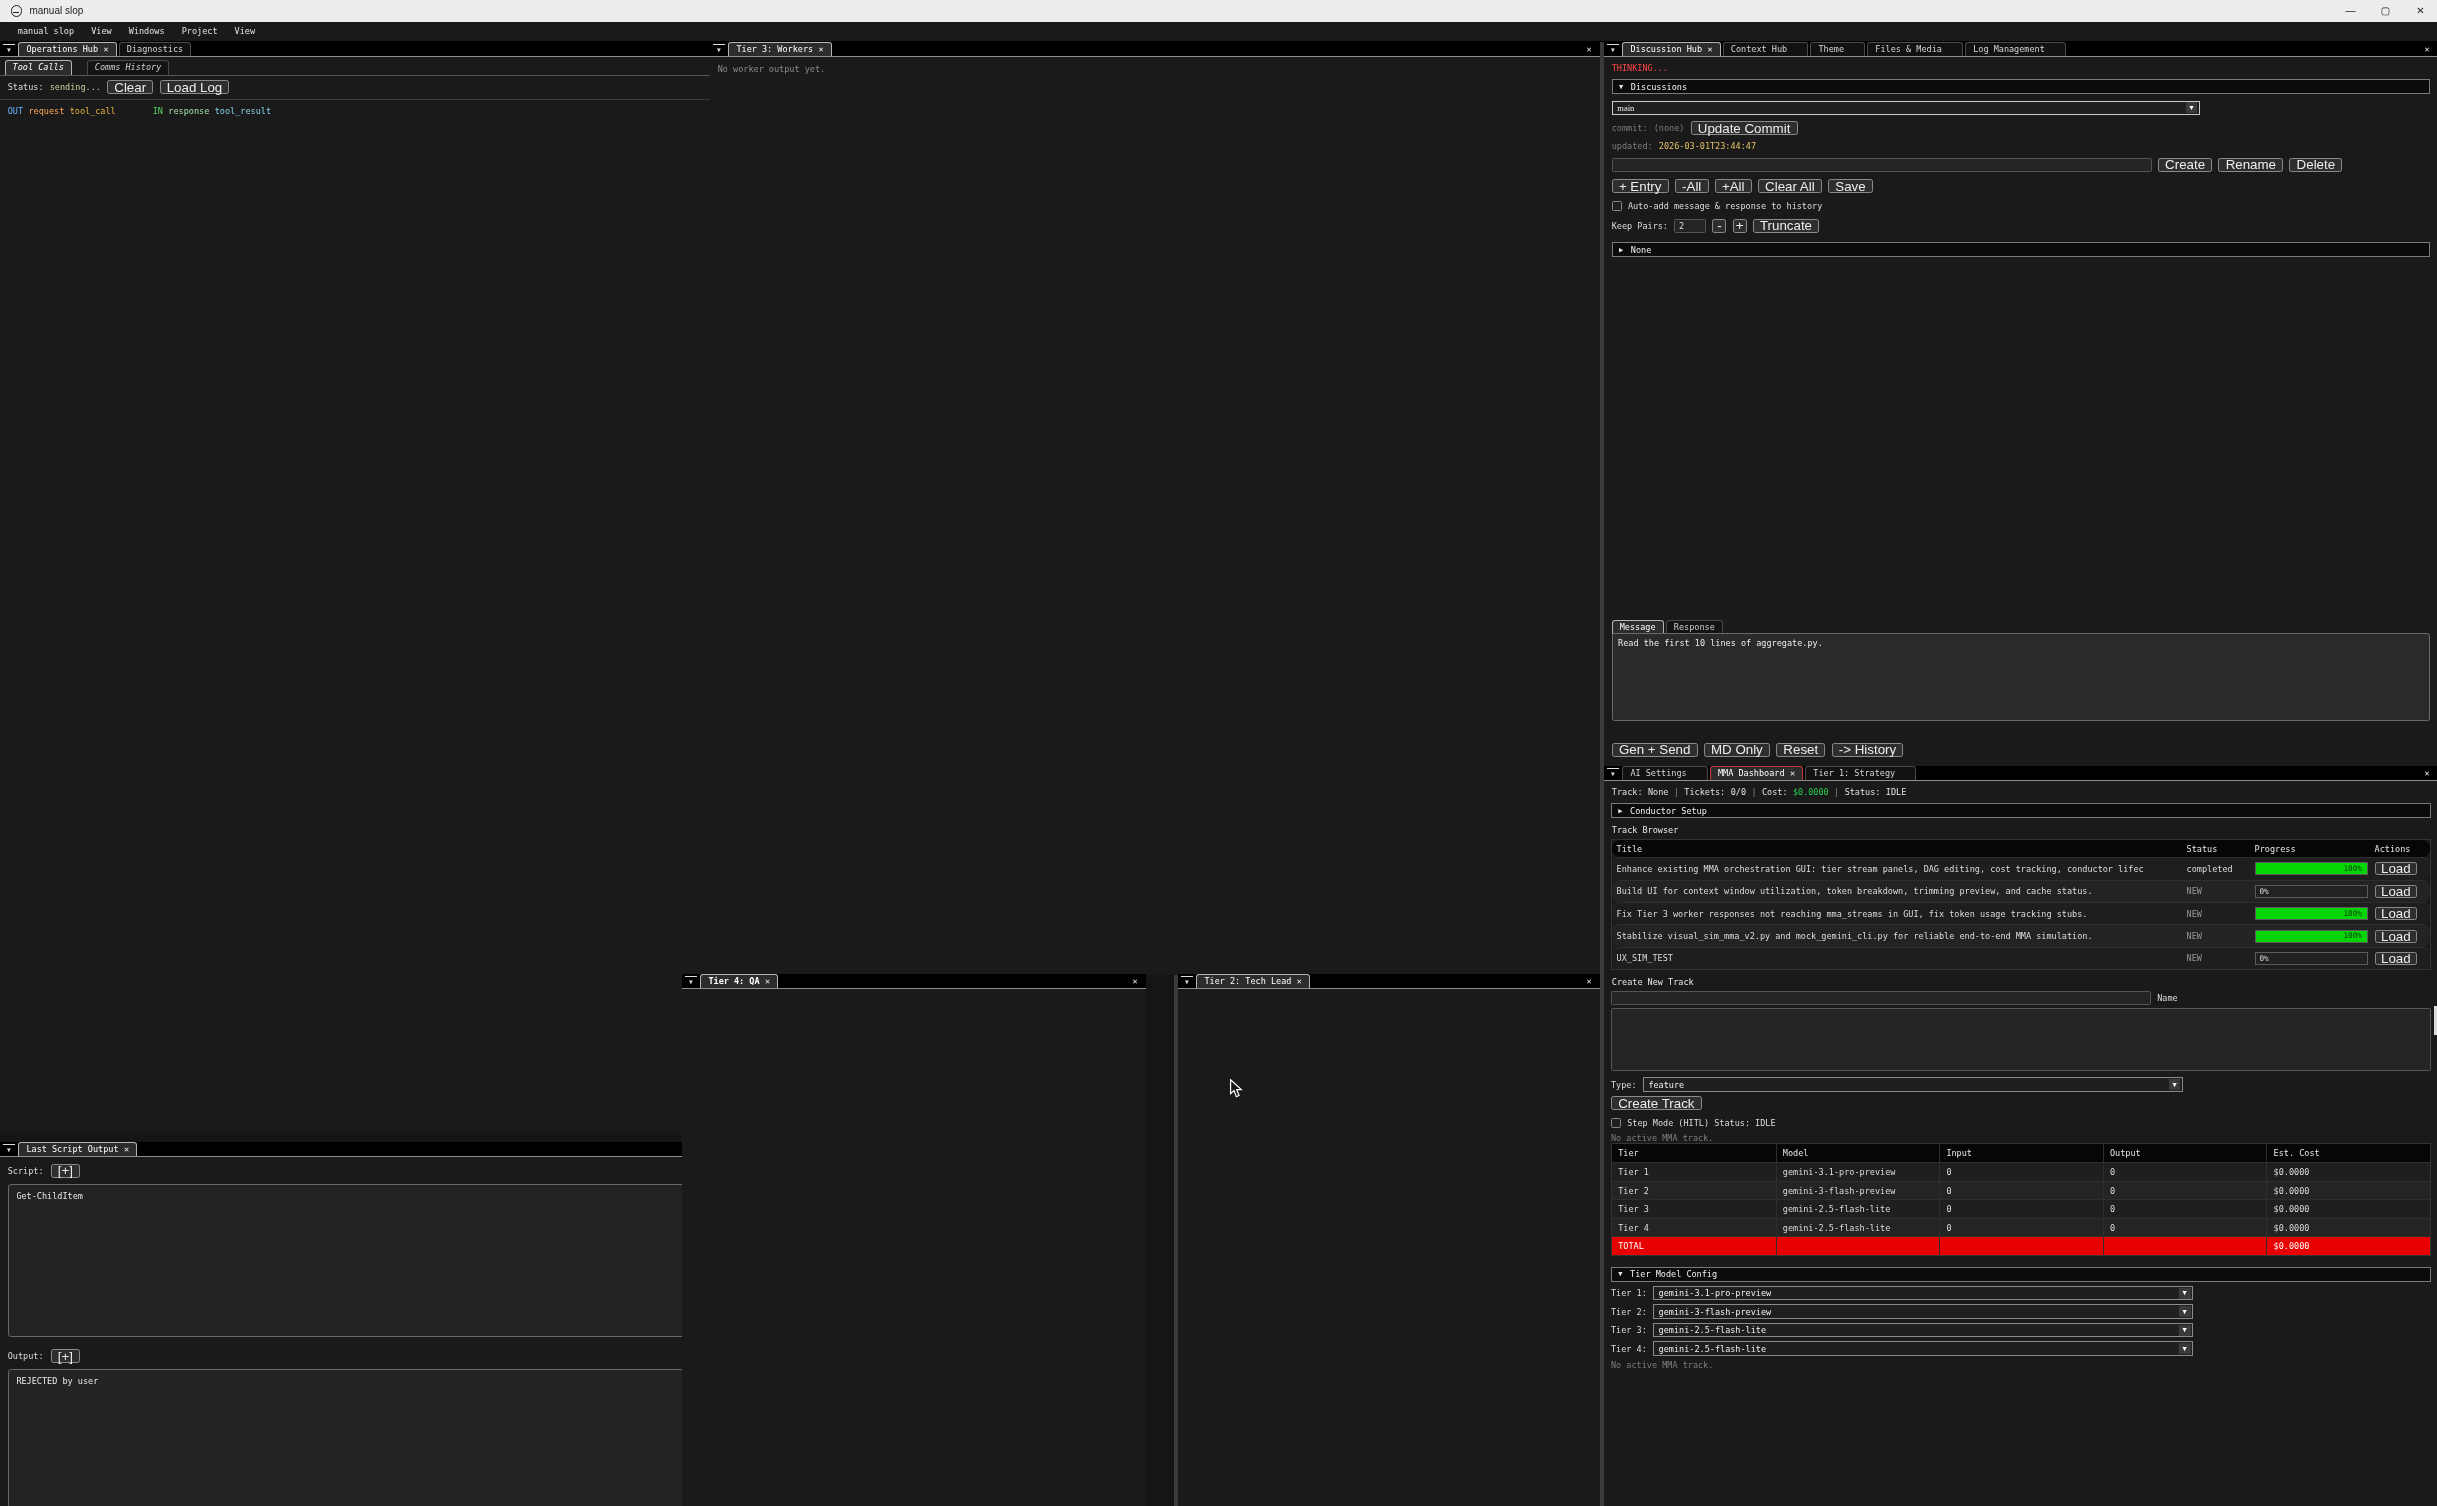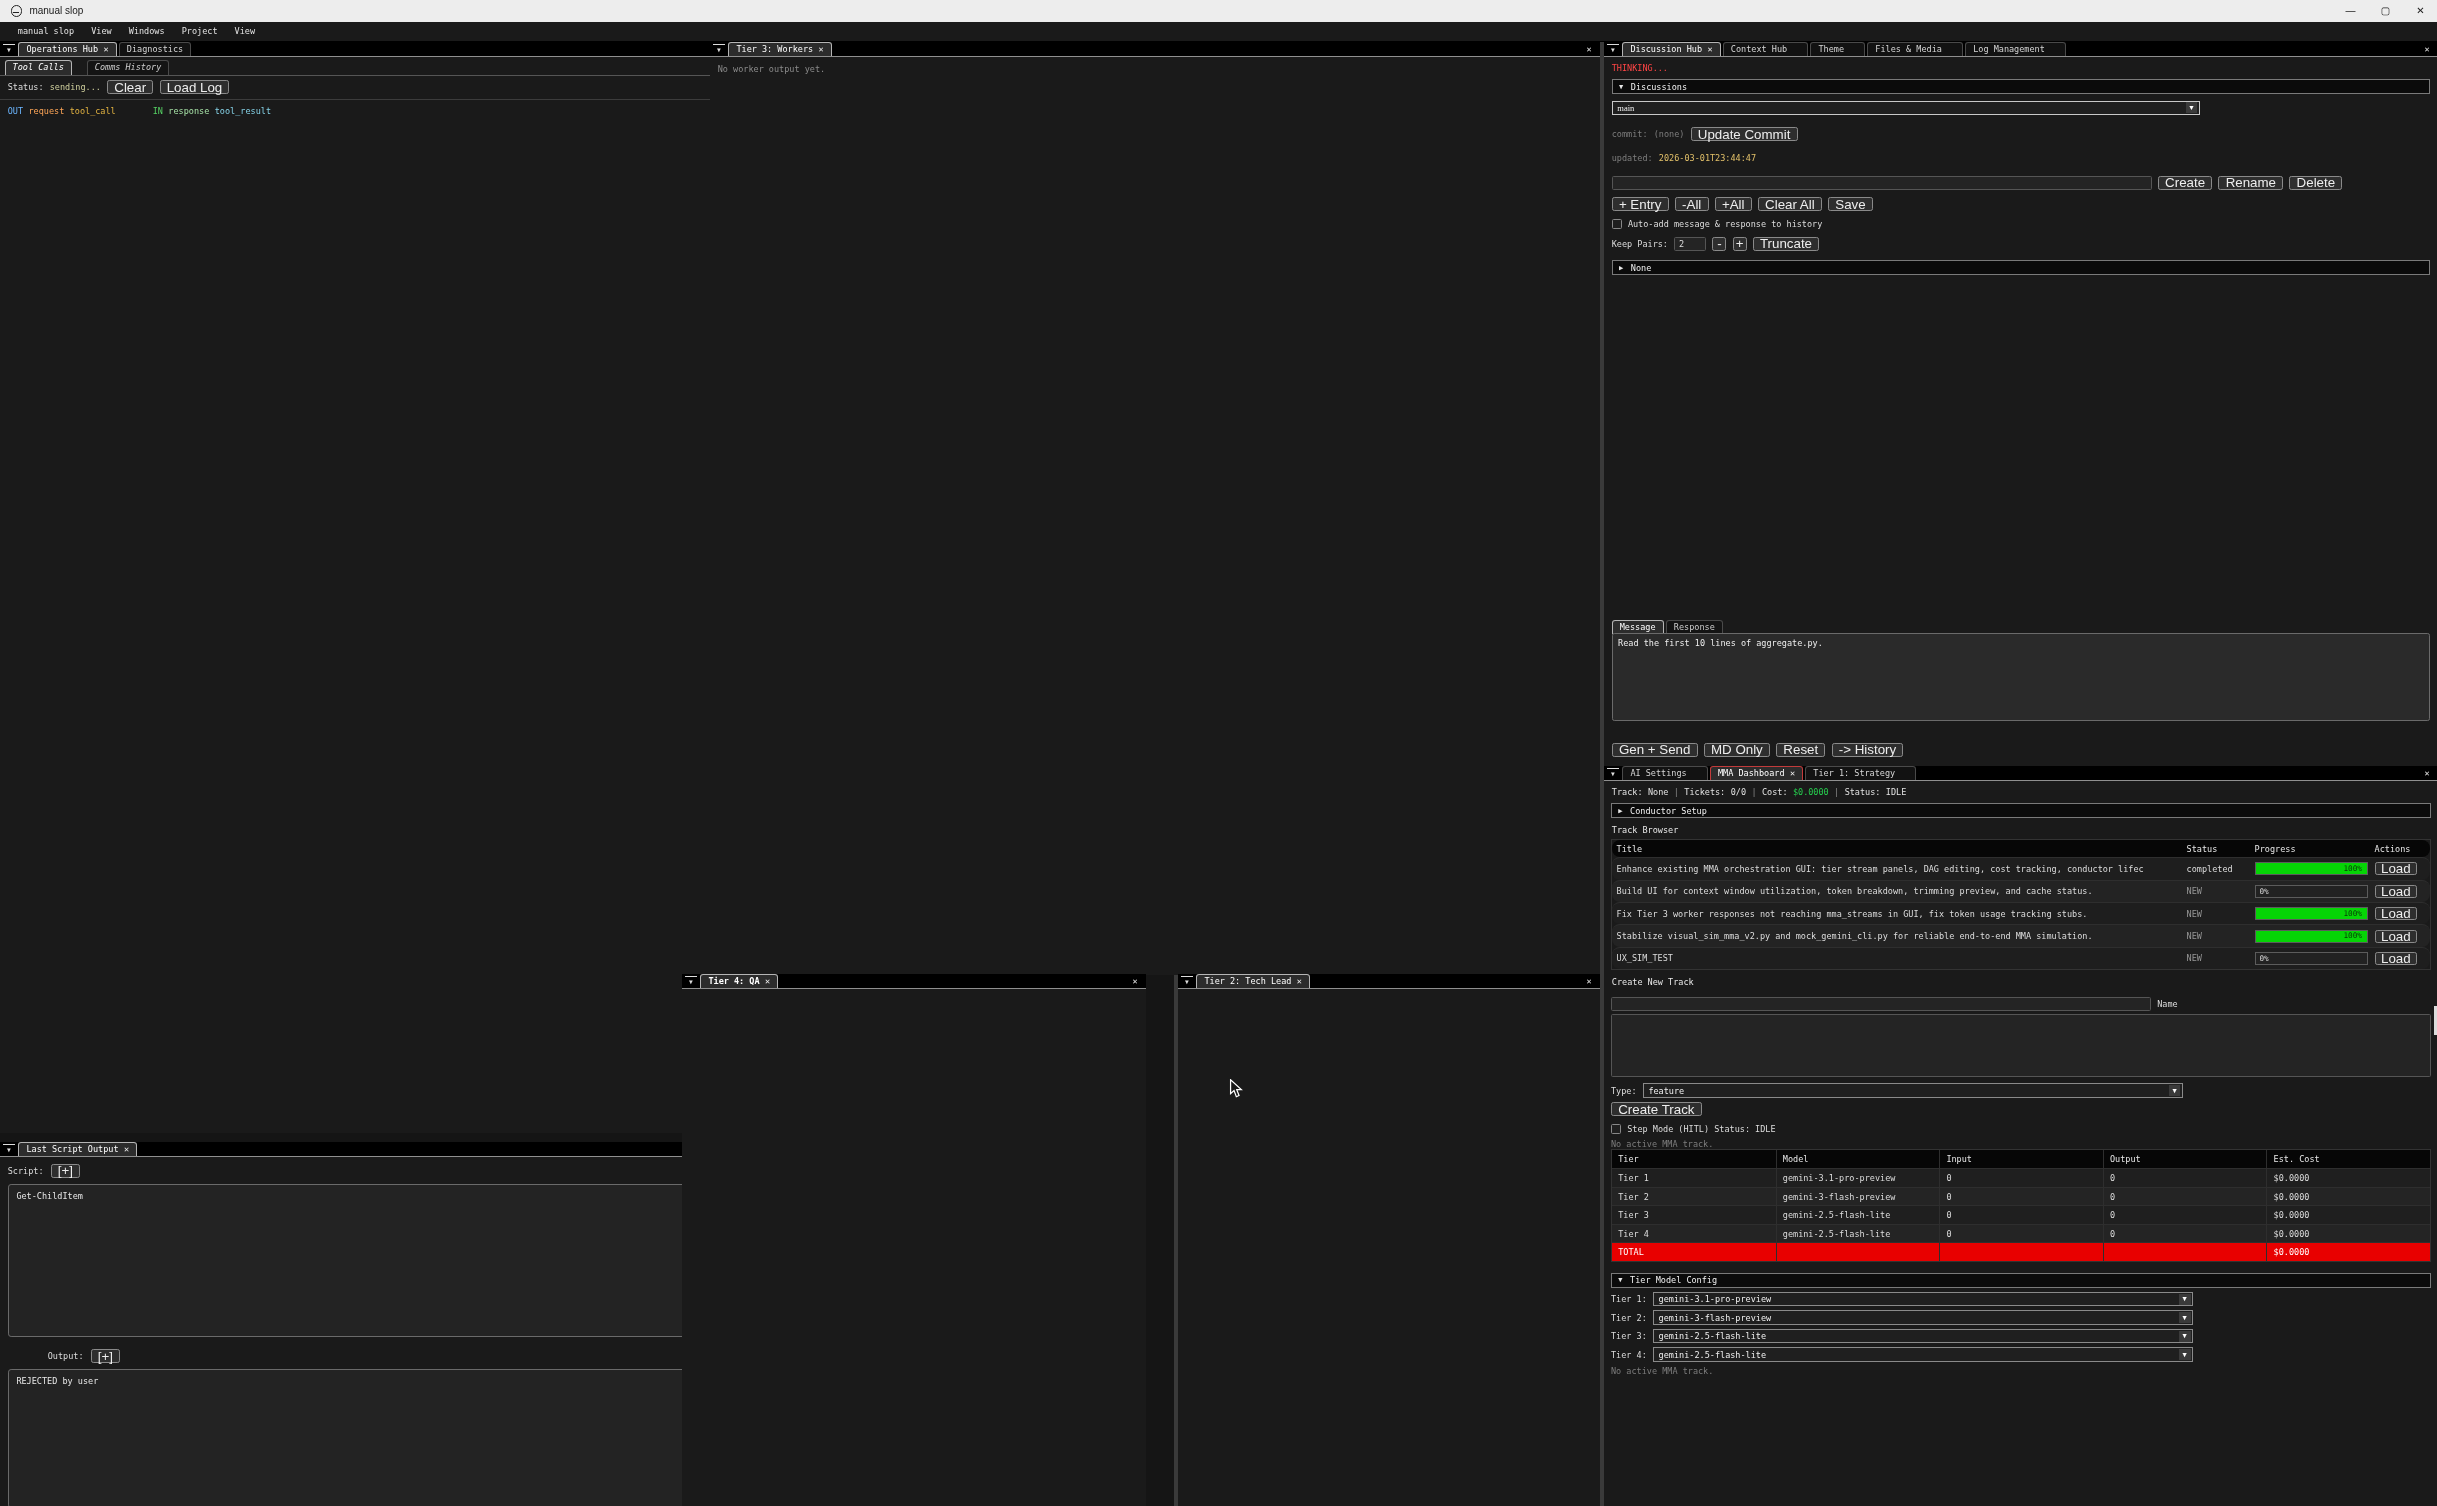--- a/index.html
+++ b/index.html
@@ -29,21 +29,21 @@
   .bar-x { margin-left:auto; color:#e8e8e8; padding:0 5.4px 1.5px; align-self:center; }
 
   .btn { background:#2e2e2e; border:0.8px solid #8a8a8a; border-radius:2.3px; color:#eee; display:inline-flex; align-items:center; justify-content:center; height:14px; padding:0 6.2px; white-space:nowrap; }
   .input { background:#242424; border:0.8px solid #555; border-radius:1.5px; color:#ddd; height:14px; padding:0 3.9px; font-family:inherit; font-size:8.5px; }
   .checkbox { width:10px; height:10px; border:0.8px solid #888; border-radius:1.5px; background:#1f1f1f; display:inline-block; }
   .dropdown { background:#1f1f1f; border:0.8px solid #c9c9c9; height:14.6px; display:flex; align-items:center; padding:0 17px 0 4.6px; position:relative; color:#f0f0f0; }
   .dropdown .dd-arrow { position:absolute; right:1.5px; top:0.8px; bottom:0.8px; width:11.6px; background:#3a3a3a; color:#fff; font-size:7px; display:flex; align-items:center; justify-content:center; }
   .dropdown.gray { border-color:#8a8a8a; }
   .section-header { border:0.8px solid #7a7a7a; background:#0b0b0b; height:15.4px; display:flex; align-items:center; gap:7.7px; padding:0 6.2px; color:#f2f2f2; }
   .sec-arrow { font-size:7px; color:#e8e8e8; }
-  .row { display:flex; align-items:center; gap:6.2px;margin-top:6px; }
+  .row { display:flex; align-items:center; gap:6.2px; }
   .dim { color:#7d7d7d; }
   .hr { border-top:0.8px solid #3c3c3c; }
 
   
   #ops { left:0; top:42px; width:844px; height:1091px; }
   .subtabs { display:flex; gap:15px; padding:3.9px 4.6px 0; border-bottom:0.8px solid #555;font-style:italic; }
   .subtab { padding:0.8px 7px 2.3px; border:0.8px solid #4a4a4a; border-bottom:none; border-radius:3.1px 3.1px 0 0; background:#141414; color:#ccc; }
   .subtab.active { background:#2c2c2c; border-color:#b5b5b5; color:#fff; }
   .ops-status { display:flex; align-items:center; gap:6.2px; padding:4.6px 7.7px; }
   .status-sending { color:#cfcf9d; }
@@ -190,21 +190,21 @@
     </div>
     <span class="bar-x">✕</span>
   </div>
   <div class="lbl-row">
     <span>Script:</span>
     <button class="btn">[+]</button>
   </div>
   <div class="code-box" style="height:153px;">
     <span>Get-ChildItem</span>
   </div>
-  <div class="lbl-row" style="padding-top:9.2px;margin-left:40px;">
+  <div class="lbl-row" style="padding-top:9.2px;">
     <span>Output:</span>
     <button class="btn">[+]</button>
   </div>
   <div class="code-box" style="height:139px;">
     <span>REJECTED by user</span>
   </div>
 </div>
 
 <div class="panel" id="tier3">
   <div class="tabbar">

